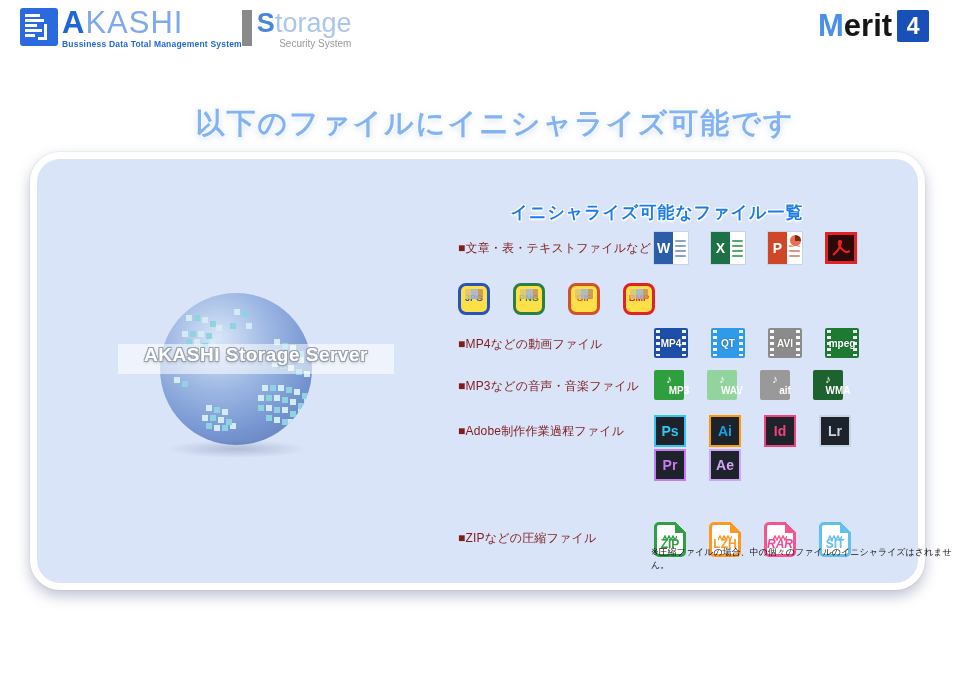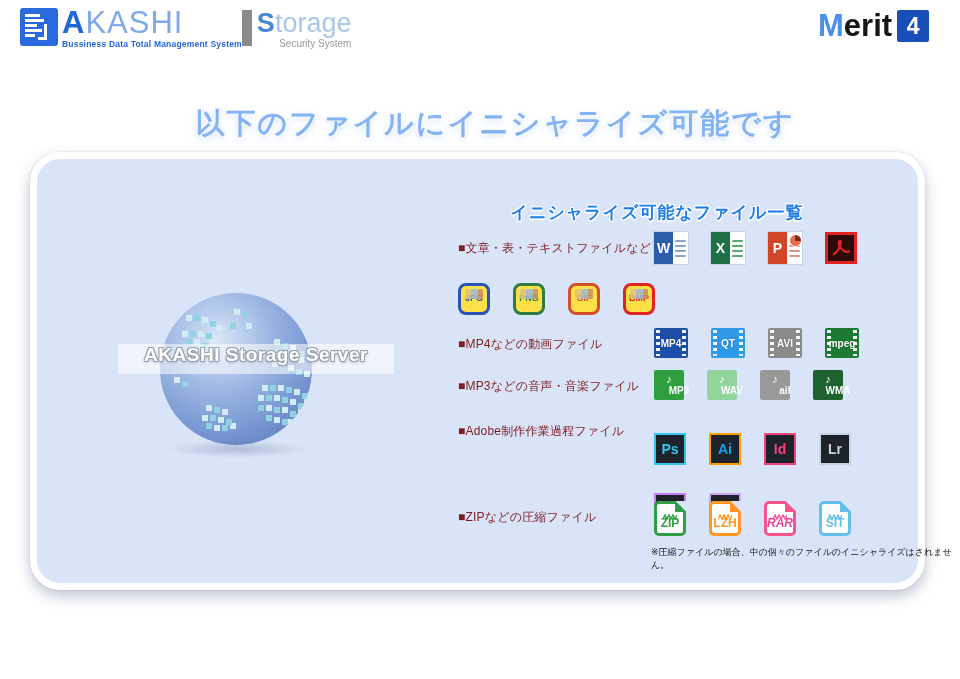--- a/index.html
+++ b/index.html
@@ -49,22 +49,22 @@
   
   .list-title{position:absolute;left:480px;top:189px;width:330px;margin:12px;text-align:center;
               font-size:17px;font-weight:800;letter-spacing:1px;color:#1e7ce8;
               text-shadow:-1px -1px 0 #fff,1px -1px 0 #fff,-1px 1px 0 #fff,1px 1px 0 #fff,0 2px 2px rgba(255,255,255,.9);}
 
   
   .file-row{position:absolute;left:458px;display:flex;align-items:flex-start;}
   .row-label{width:196px;font-size:12px;font-weight:400;color:#7f1d1d;height:33px;
              display:flex;align-items:center;letter-spacing:.2px;}
   .icons{display:flex;gap:23px;align-items:center;}
-  .row1{top:232px}.row2{top:283px}.row3{top:328px}.row4{top:370px}.row5{top:415px}.row6{top:501px}
-  .row5 .icons{width:206px;flex-wrap:wrap;row-gap:28px;margin-top:18px;}
+  .row1{top:232px}.row2{top:283px}.row3{top:328px}.row4{top:370px}.row5{top:415px}.row6{top:522px}
+  .row5 .icons{width:206px;flex-wrap:wrap;row-gap:2px;}
   .note{position:absolute;left:651px;top:546px;font-size:9px;color:#111;letter-spacing:0;}
 
   
   .icon-office{width:34px;height:32px;display:flex;position:relative;background:#fff;
                box-shadow:0 0 0 1px rgba(0,0,0,.07);}
   .icon-office .book{width:19px;height:32px;display:flex;align-items:center;justify-content:center;
                      color:#fff;font-weight:700;font-size:14px;}
   .icon-office .page{flex:1;background:#fff;display:flex;flex-direction:column;gap:3px;
                      justify-content:center;padding:3px 2px;}
   .icon-office .page i{display:block;height:2px;border-radius:1px;}

